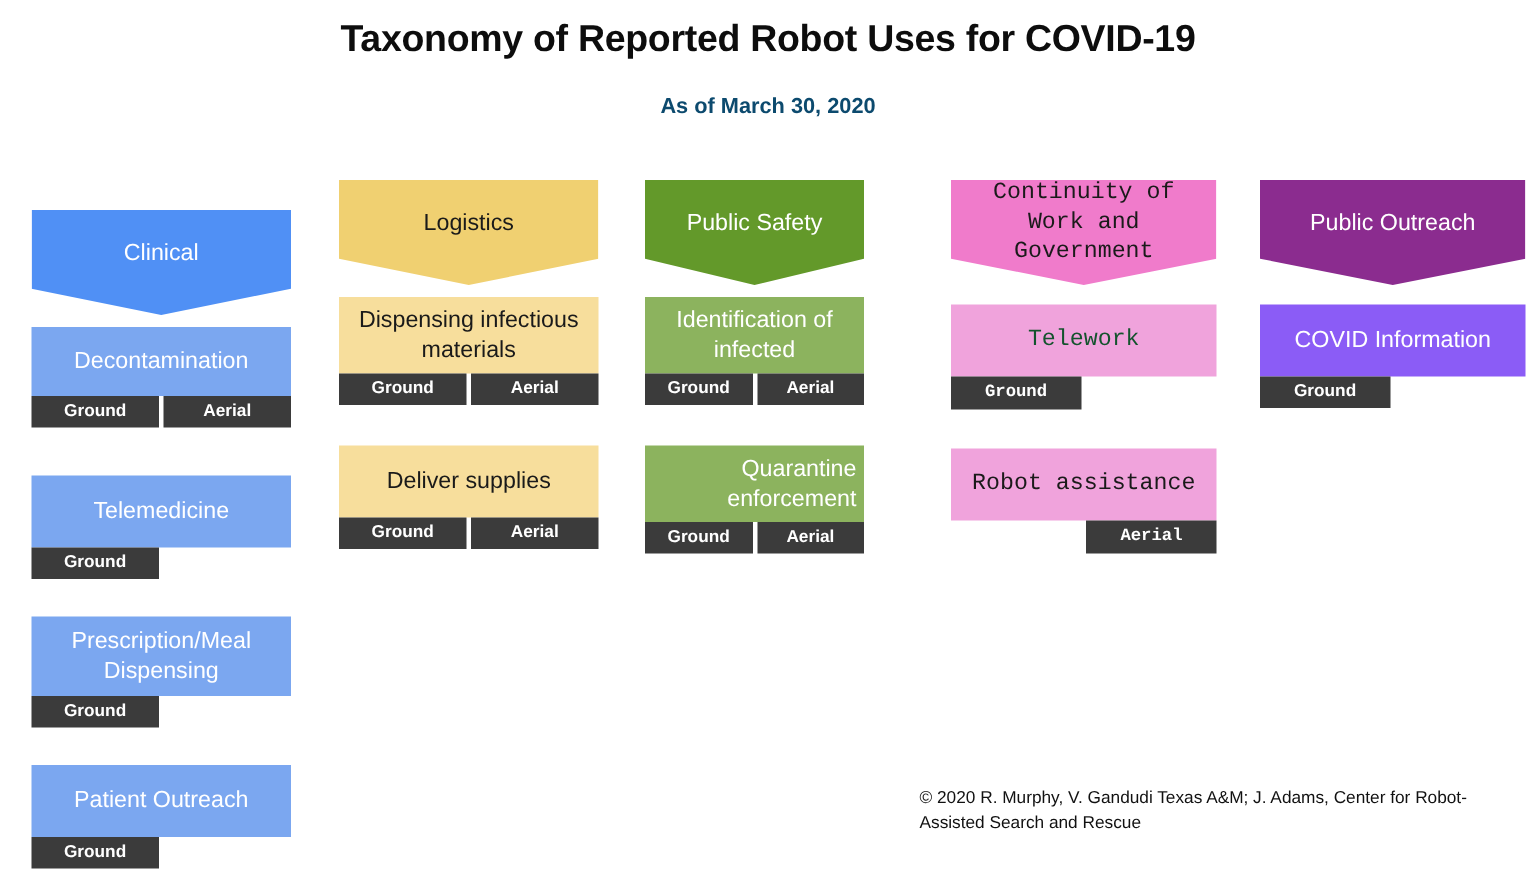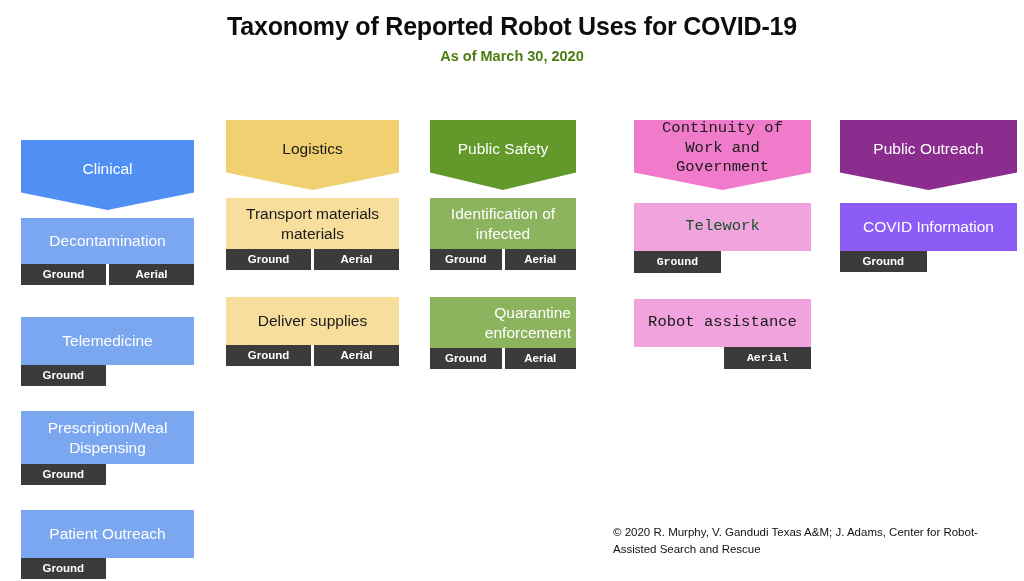--- a/index.html
+++ b/index.html
@@ -27,22 +27,22 @@
   #main-title {
     font-size: 25px;
     font-weight: bold;
     letter-spacing: -0.2px;
     color: #0d0d0d;
     line-height: 1.15;
   }
   #sub-title {
     font-size: 14.5px;
     font-weight: bold;
-    color: #4d7c0f;
-    margin-top: 7px;
+    color: #0c4a6e;
+    margin-top: 22px;
   }
 
   .column {
     position: absolute;
     top: 120px;
   }
 
   
   .cat-header {
     position: relative;
@@ -136,21 +136,21 @@
       <div class="node" style="position: absolute; left: 0px; top: 370px; width: 100%;">
         <div class="node-box" style="background: rgb(123, 167, 240); color: rgb(255, 255, 255); height: 48px;">Patient Outreach</div>
         <div class="tag-row single-left">
           <div class="tag">Ground</div>
         </div>
       </div>
     </div>
     <div class="column" style="left: 226px; width: 173px;">
       <div class="cat-header" style="background: rgb(240, 208, 113); color: rgb(26, 26, 26);">Logistics</div>
       <div class="node" style="position: absolute; left: 0px; top: 78px; width: 100%;">
-        <div class="node-box" style="background: rgb(247, 222, 156); color: rgb(26, 26, 26); height: 51px;">Transport materials materials</div>
+        <div class="node-box" style="background: rgb(247, 222, 156); color: rgb(26, 26, 26); height: 51px;">Dispensing infectious materials</div>
         <div class="tag-row">
           <div class="tag">Ground</div>
           <div class="tag">Aerial</div>
         </div>
       </div>
       <div class="node" style="position: absolute; left: 0px; top: 177px; width: 100%;">
         <div class="node-box" style="background: rgb(247, 222, 156); color: rgb(26, 26, 26); height: 48px;">Deliver supplies</div>
         <div class="tag-row">
           <div class="tag">Ground</div>
           <div class="tag">Aerial</div>

